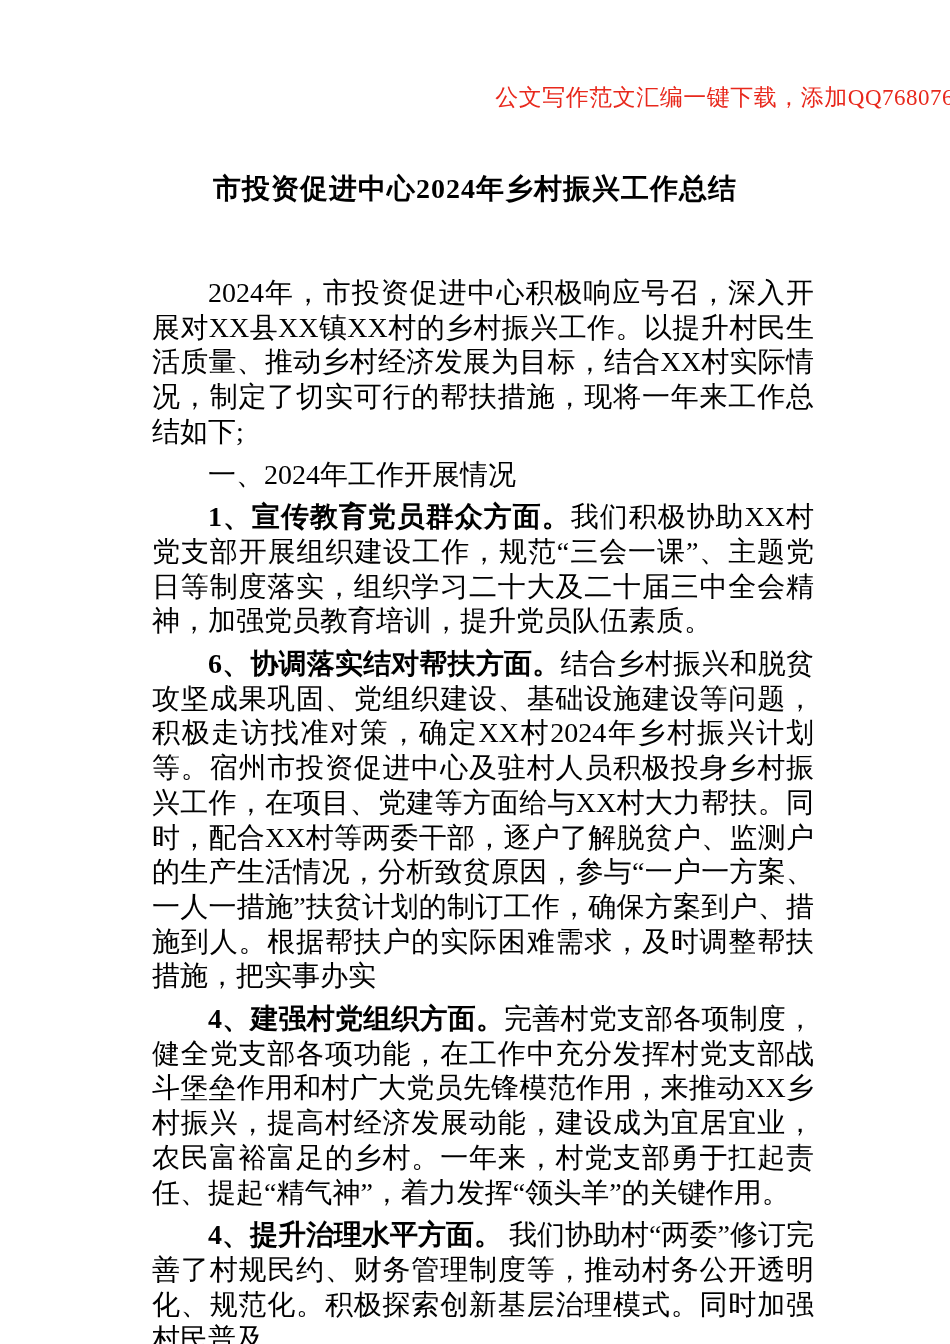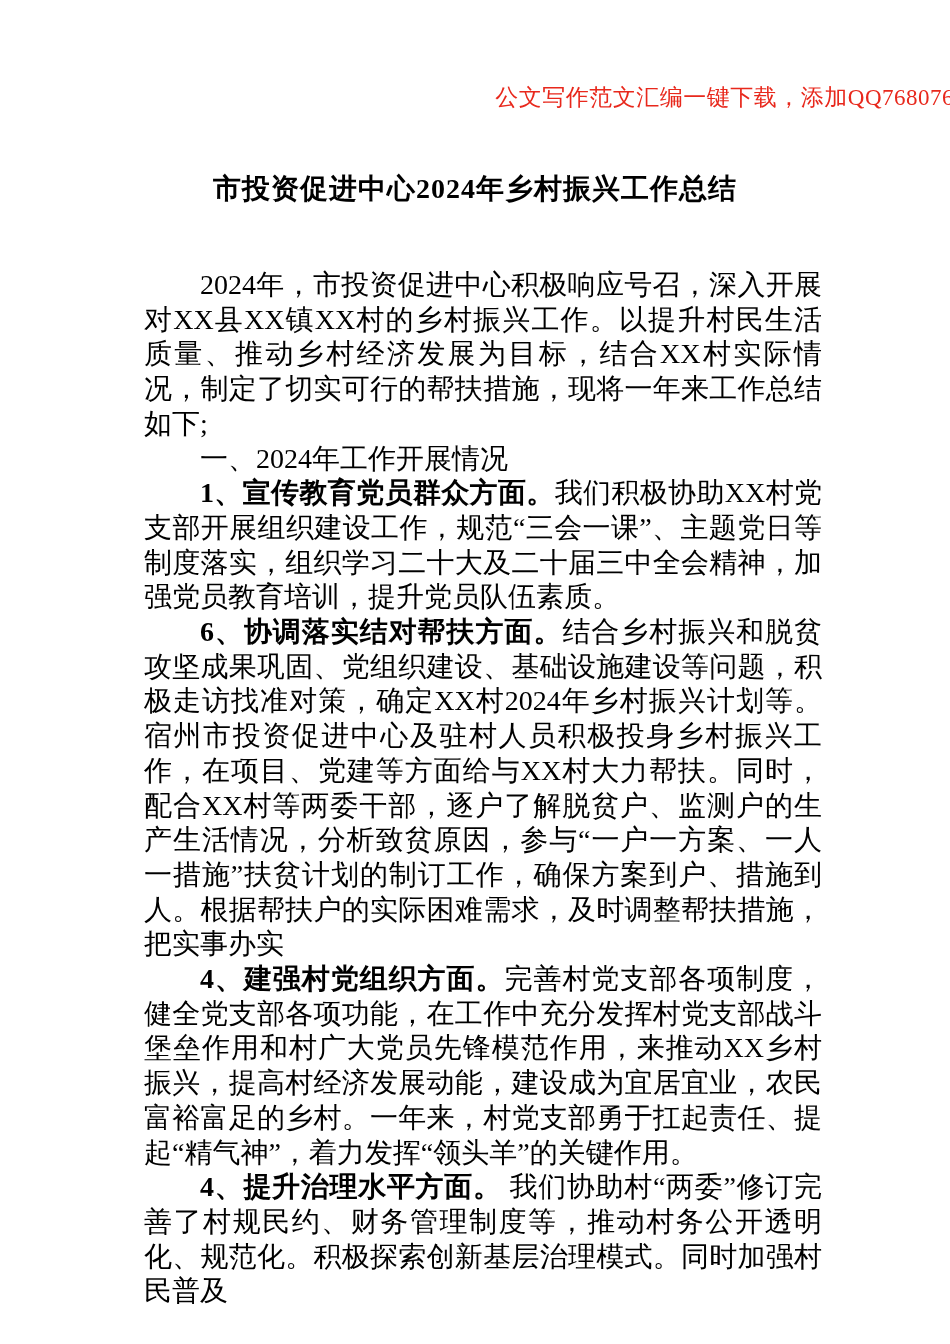--- a/index.html
+++ b/index.html
@@ -41,21 +41,21 @@
   .doc-body {
     position: absolute;
     top: 268px;
     left: 144px;
     width: 678px;
     font-size: 28px;
     line-height: 34.7px;
     text-align: justify;
   }
   .doc-body p {
-    margin: 0;
+    margin: 8px;
     padding: 0;
     text-indent: 56px;
   }
   .doc-body p .lead {
     font-weight: bold;
   }
 </style>
 </head>
 <body>
 

